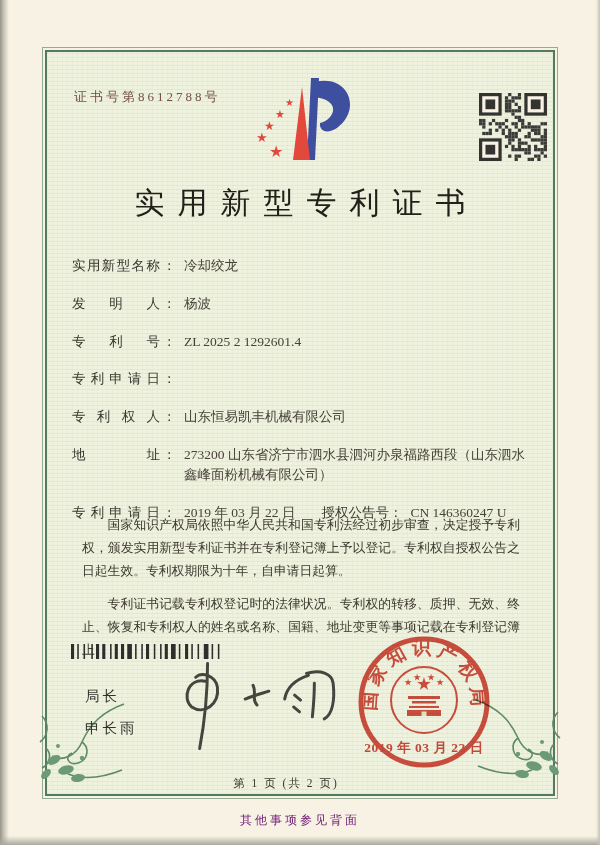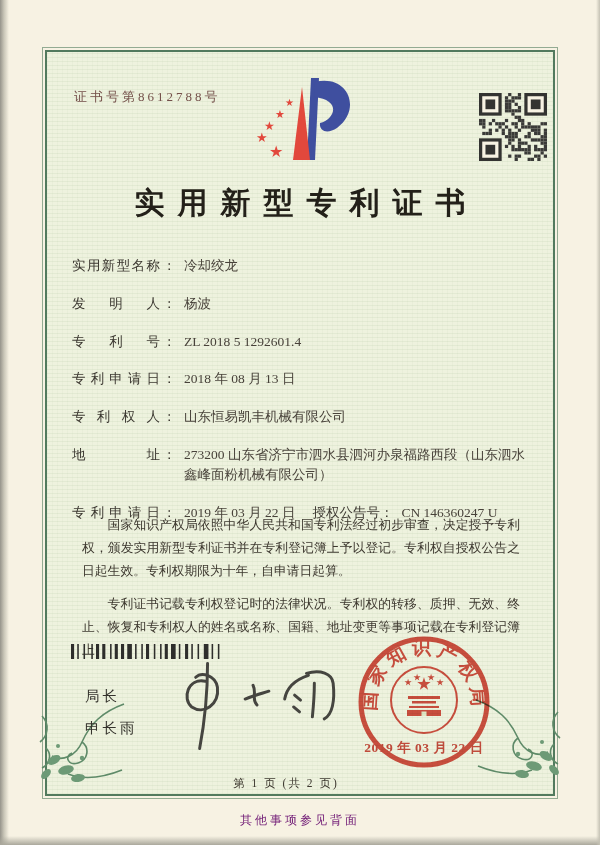--- a/index.html
+++ b/index.html
@@ -17,30 +17,30 @@
      background:linear-gradient(90deg,#96948b 0%,#c9c6b8 45%,rgba(247,242,227,0) 100%);z-index:9;}
   .edge-bottom{position:absolute;left:0;right:0;bottom:0;height:9px;
      background:linear-gradient(0deg,#aaa89c 0%,rgba(247,242,227,0) 100%);z-index:9;}
   .edge-right{position:absolute;right:0;top:0;bottom:0;width:4px;
      background:linear-gradient(270deg,#c5c2b4,rgba(247,242,227,0));z-index:9;}
 
   .cert-no{position:absolute;left:74px;top:88px;font-size:13px;letter-spacing:3px;color:#74504a;}
   .logo{position:absolute;left:252px;top:70px;}
   .qr{position:absolute;left:479px;top:93px;}
   .title{position:absolute;left:0;right:0;top:183px;text-align:center;font-size:30px;
-         font-weight:bold;letter-spacing:13px;padding-left:13px;color:#232019;}
+         font-weight:normal;letter-spacing:13px;padding-left:13px;color:#232019;}
 
   .rows{position:absolute;left:72px;top:256px;width:460px;font-size:13.5px;}
   .frow{display:flex;margin-bottom:17.5px;line-height:1.5;}
   .flabel{flex:none;width:104px;position:relative;margin-right:8px;}
   .flabel .lt{display:inline-block;width:88px;text-align:justify;text-align-last:justify;}
   .flabel::after{content:"：";position:absolute;right:0;top:0;}
   .fvalue{color:#48423a;}
   .addr-val{width:352px;}
-  .pair2{display:flex;margin-left:17px;}
+  .pair2{display:flex;margin-left:26px;}
   .pair2 .flabel2{position:relative;margin-right:8px;}
   .pair2 .flabel2::after{content:"：";}
 
   .paras{position:absolute;left:72px;top:504px;width:458px;font-size:12.8px;line-height:1.8;
          text-align:justify;color:#3d382f;}
   .paras p{margin:10px;text-indent:2em;}
 
   .barcode{position:absolute;left:70px;top:644px;}
   .signer-role{position:absolute;left:85px;top:687px;font-size:14.5px;letter-spacing:3px;
         font-family:"Liberation Sans",sans-serif;color:#34322c;}
@@ -257,25 +257,24 @@
     <div class="frow">
       <span class="flabel"><span class="lt">实用新型名称</span></span>
       <span class="fvalue">冷却绞龙</span>
     </div>
     <div class="frow">
       <span class="flabel"><span class="lt">发明人</span></span>
       <span class="fvalue">杨波</span>
     </div>
     <div class="frow">
       <span class="flabel"><span class="lt">专利号</span></span>
-      <span class="fvalue">ZL 2018 5 1292601.4</span>
+      <span class="fvalue">ZL 2025 2 1292601.4</span>
     </div>
     <div class="frow">
       <span class="flabel"><span class="lt">专利申请日</span></span>
-      <span class="fvalue">2018 年 08 月 13 日</span>
     </div>
     <div class="frow">
       <span class="flabel"><span class="lt">专利权人</span></span>
       <span class="fvalue">山东恒易凯丰机械有限公司</span>
     </div>
     <div class="frow">
       <span class="flabel"><span class="lt">地址</span></span>
       <span class="fvalue addr-val">273200 山东省济宁市泗水县泗河办泉福路西段（山东泗水鑫峰面粉机械有限公司）</span>
     </div>
     <div class="frow">

